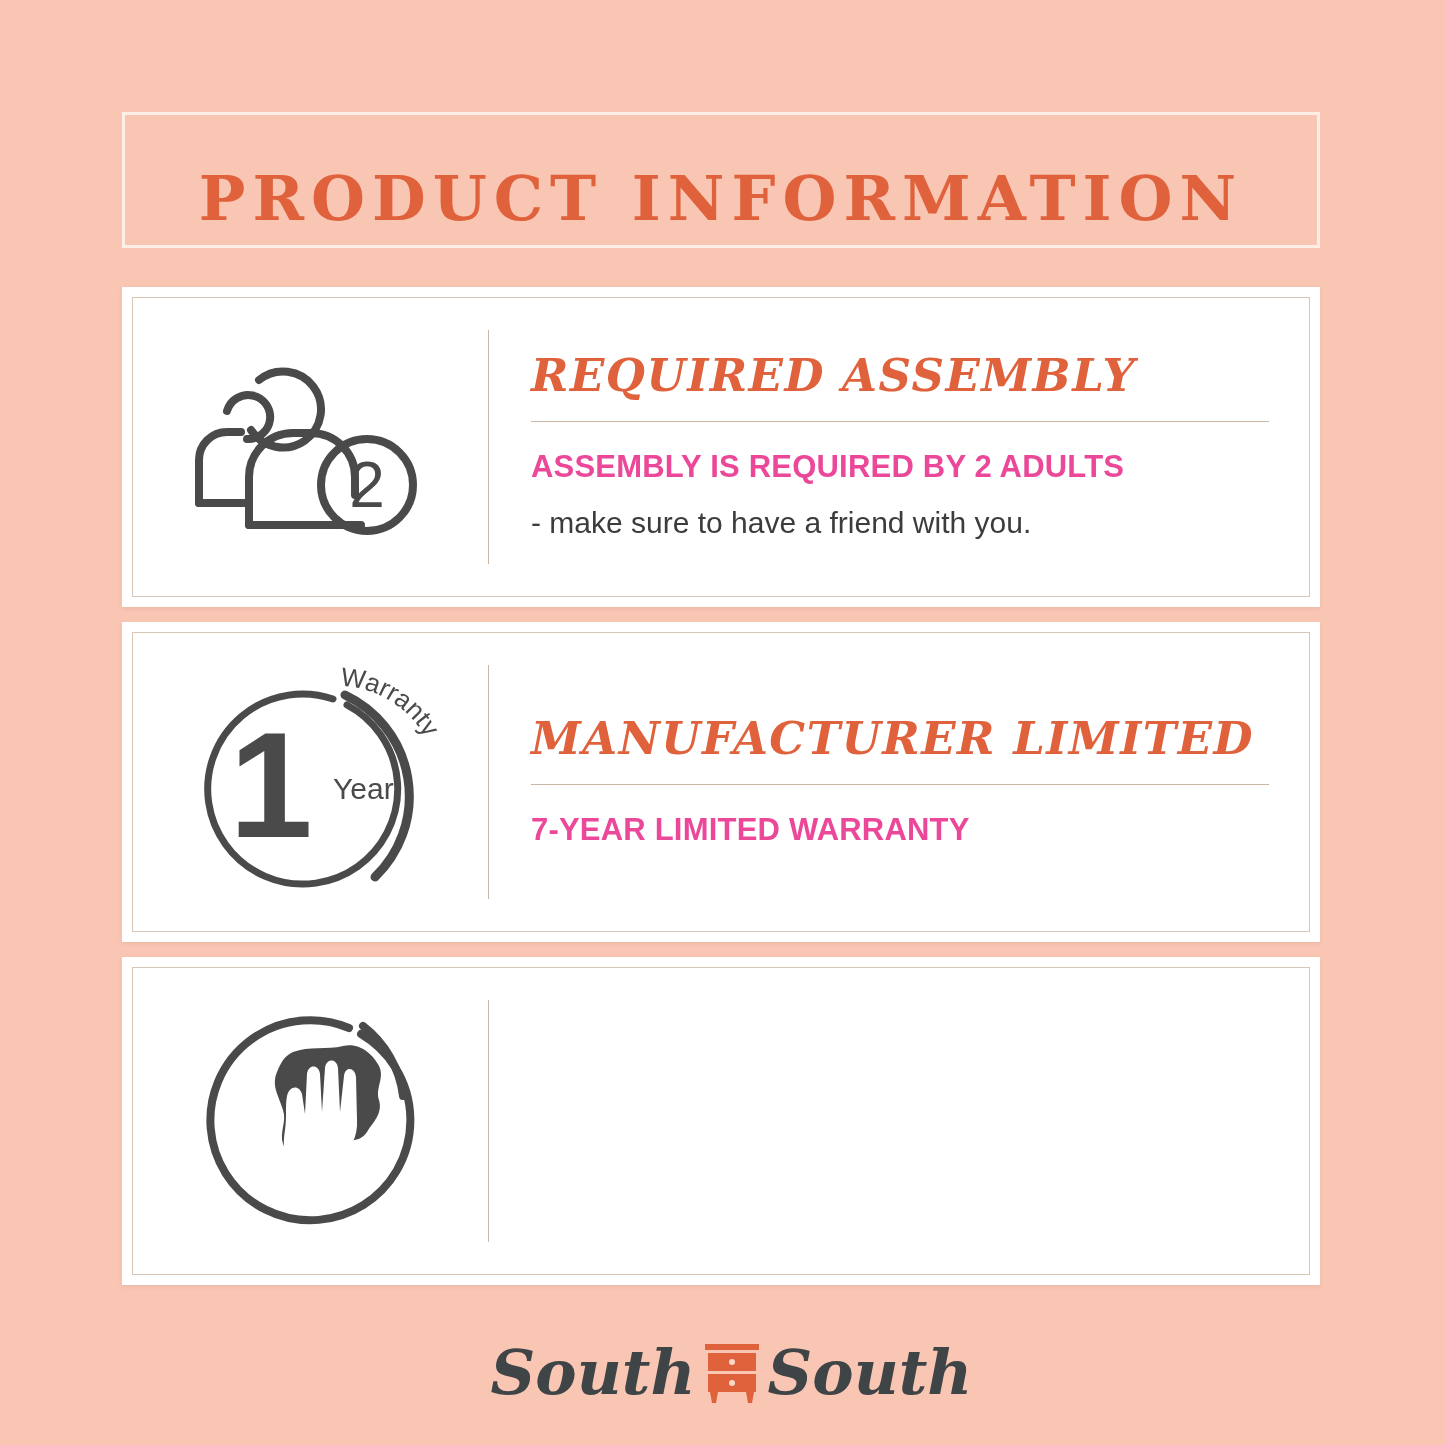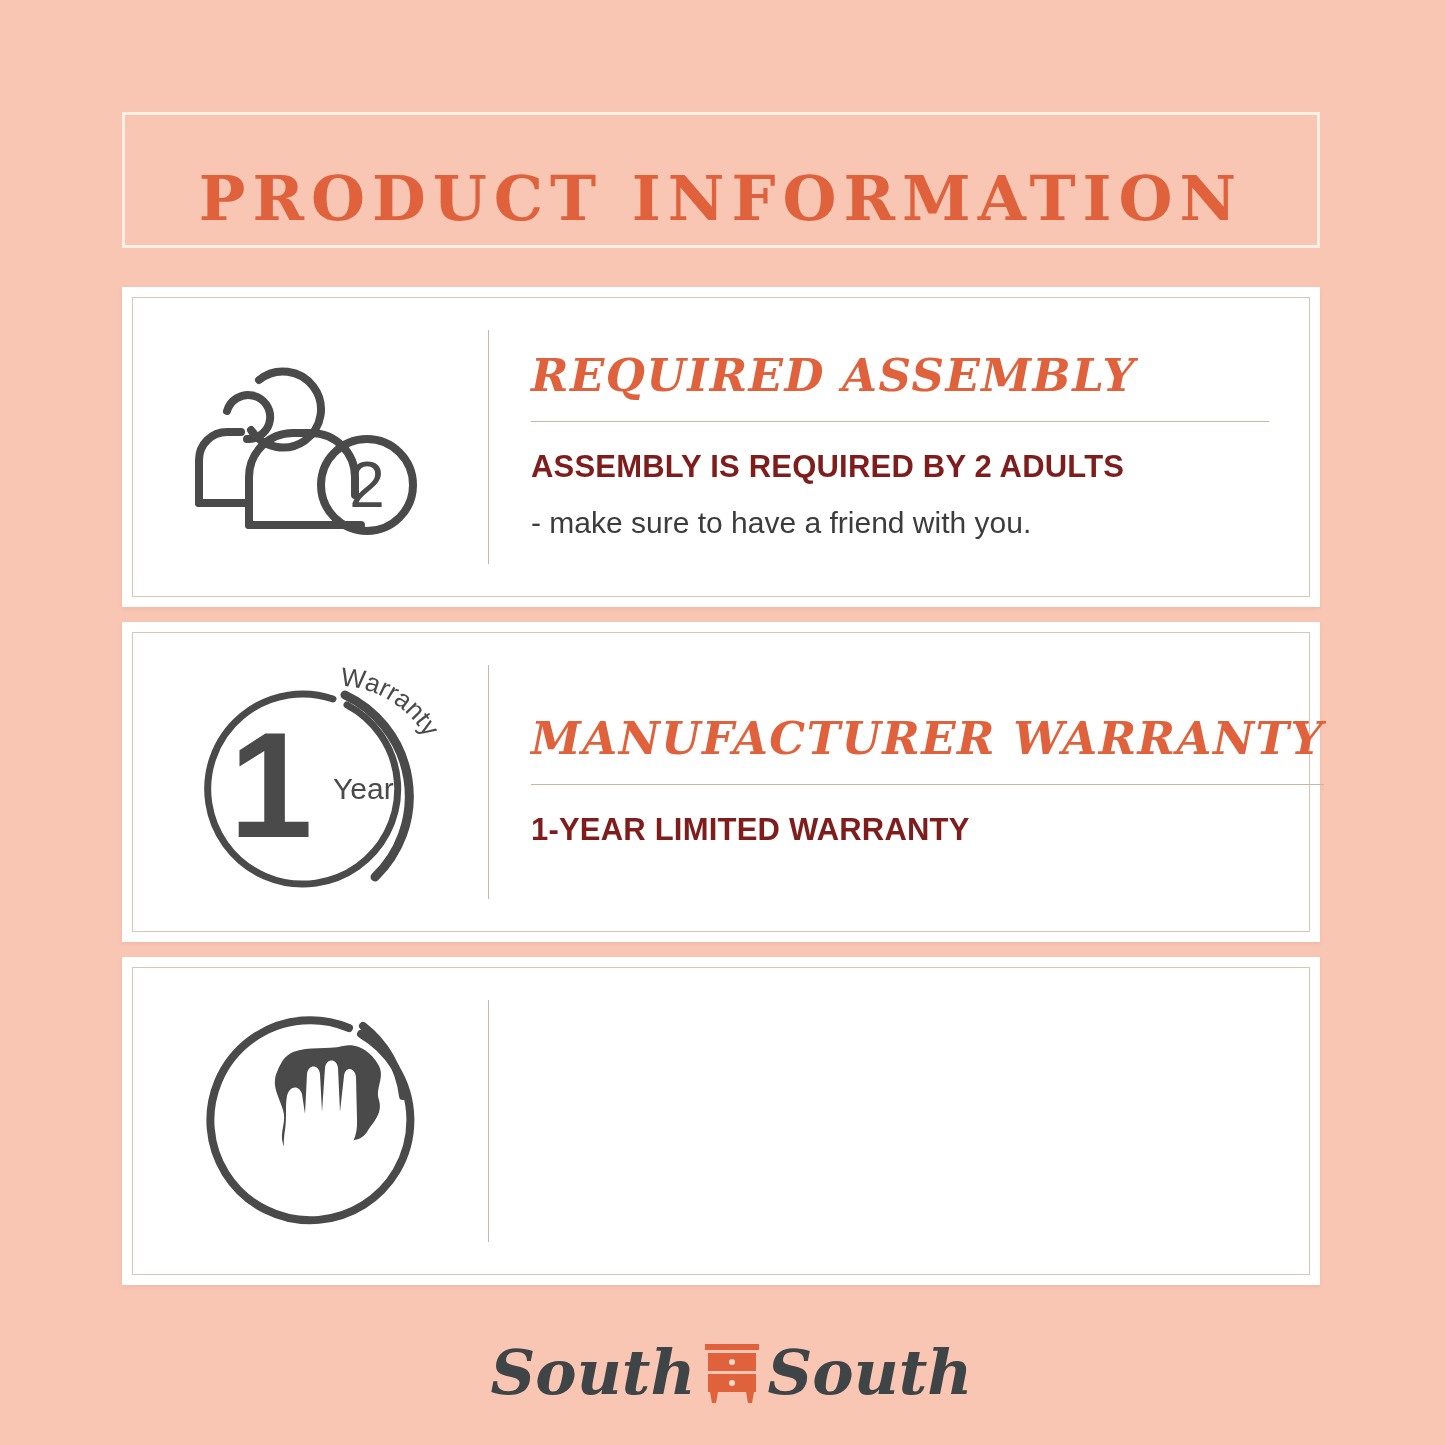--- a/index.html
+++ b/index.html
@@ -100,21 +100,21 @@
   }
   .heading-rule {
     height: 1px;
     background: #c9b6a4;
     margin: 22px 0 26px 0;
     width: 100%;
   }
   .card-body-main {
     font-family: "Liberation Sans", sans-serif;
     font-weight: bold;
-    color: #7f1d1d;
+    color: #ec4899;
     font-size: 31px;
     letter-spacing: 0.2px;
     line-height: 1.25;
     white-space: nowrap;
   }
   .card-body-sub {
     font-family: "Liberation Sans", sans-serif;
     font-weight: normal;
     color: #3c3c3c;
     font-size: 30px;
@@ -211,23 +211,23 @@
 
           <text font-family="Liberation Sans, sans-serif" font-size="26" fill="#4a4a4a">
             <textPath href="#warrantyArc" startOffset="6%">Warranty</textPath>
           </text>
         </svg>
       </div>
 
       <div class="divider"></div>
 
       <div class="text-col">
-        <div class="card-heading">MANUFACTURER WARRANTY</div>
+        <div class="card-heading">MANUFACTURER LIMITED</div>
         <div class="heading-rule"></div>
-        <div class="card-body-main">1-YEAR LIMITED WARRANTY</div>
+        <div class="card-body-main">7-YEAR LIMITED WARRANTY</div>
       </div>
 
     </div>
   </div>
 
   <div class="card" id="card-2">
     <div class="card-inner">
 
       <div class="icon-col">
         <svg width="228" height="222" viewBox="0 0 228 222">

